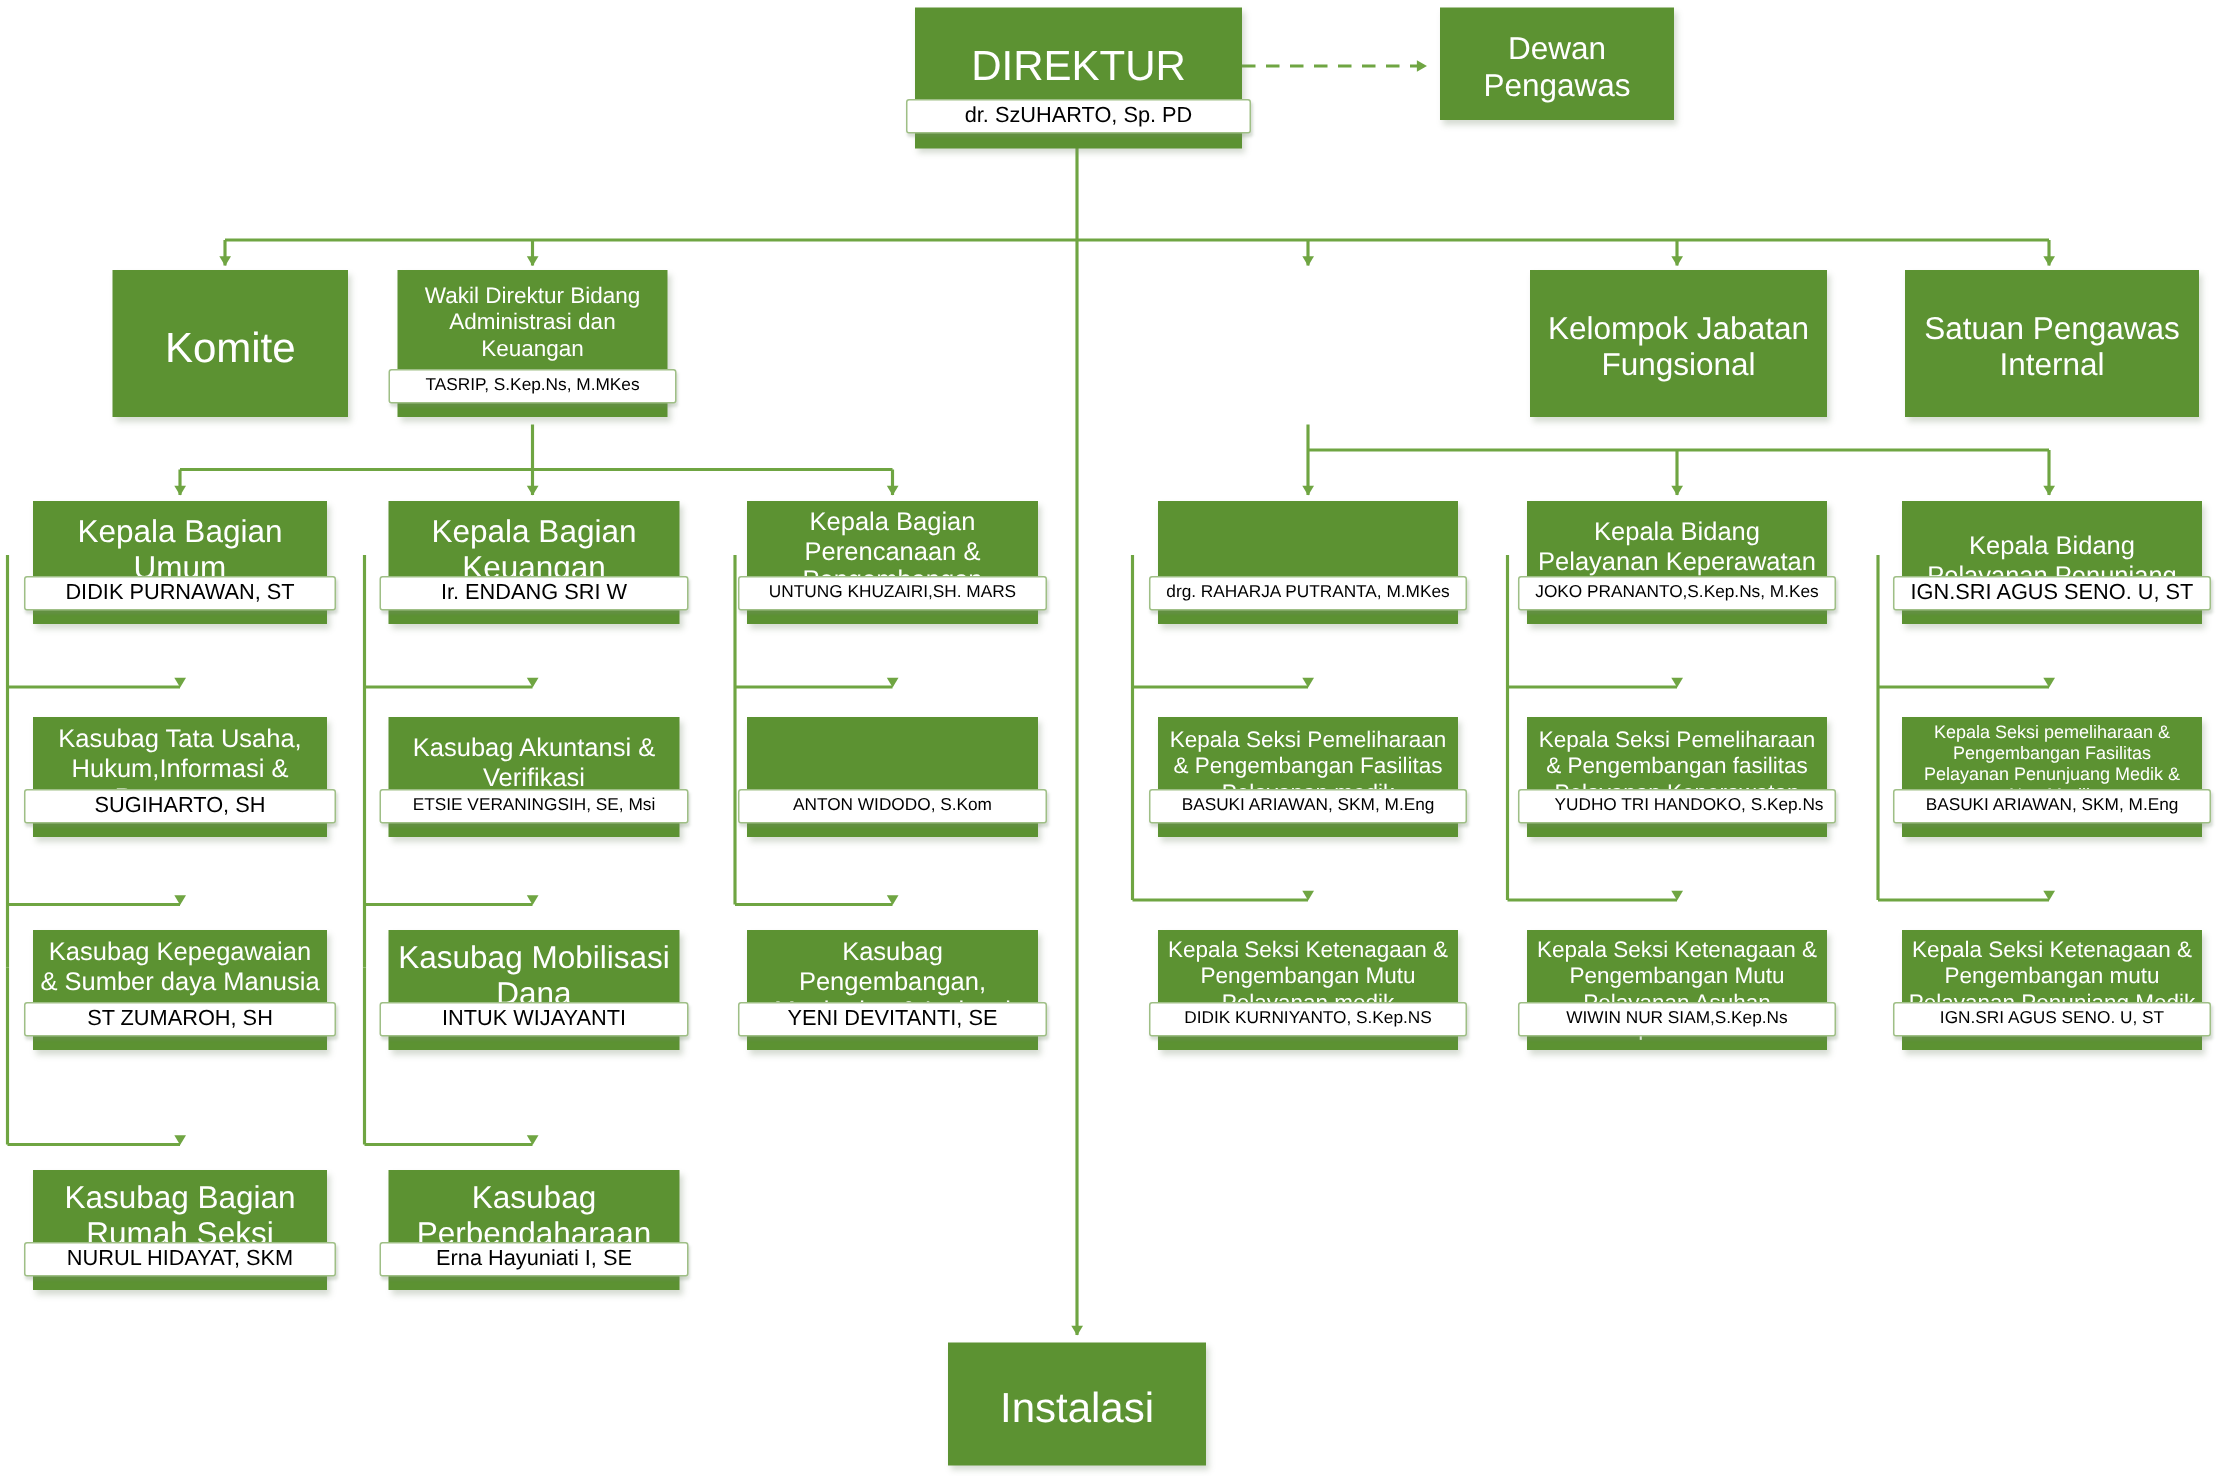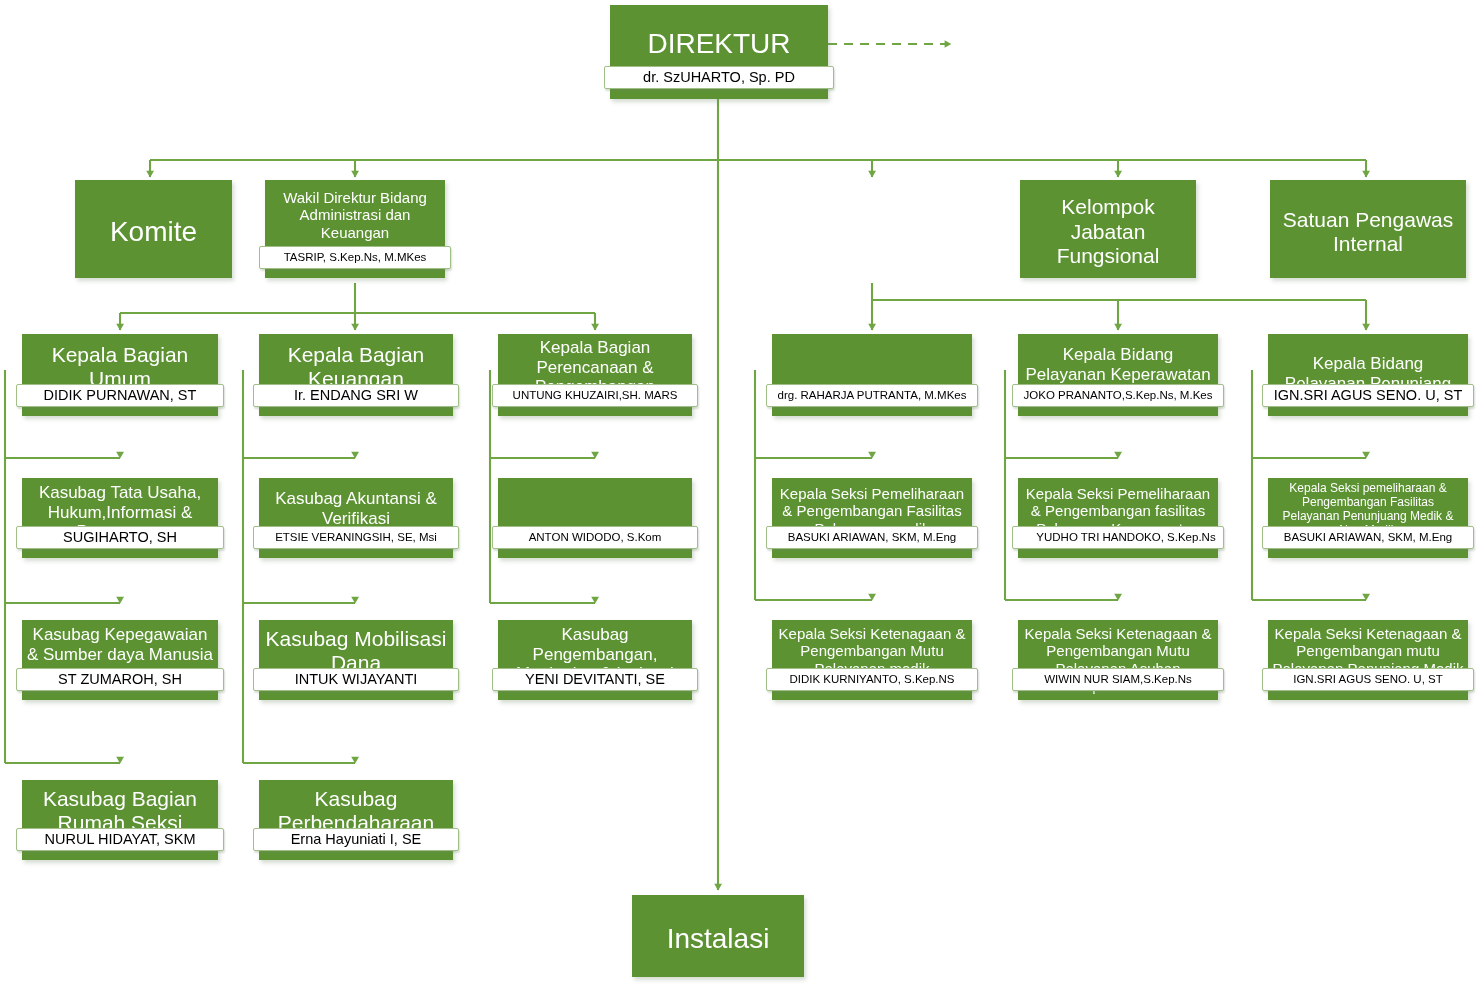--- a/index.html
+++ b/index.html
@@ -171,32 +171,35 @@
       <path d="M1252,600 L1366,600" marker-end="url(#ah)"></path>
 
     </g>
   </svg>
 
   <div class="node mid" style="left:610px; top:5px; width:218px; height:94px;">
     <span class="title t28">DIREKTUR</span>
     <div class="banner" style="bottom:10px;">dr. SzUHARTO, Sp. PD</div>
   </div>
 
+  <div class="node midfull" style="left:960px; top:5px; width:156px; height:75px;">
+    <span class="title t21">Dewan Pengawas</span>
+  </div>
 
   <div class="node midfull" style="left:75px; top:180px; width:157px; height:98px;">
     <span class="title t28">Komite</span>
   </div>
 
   <div class="node" style="left:265px; top:180px; width:180px; height:98px; padding-top:9px;">
     <span class="title t15">Wakil Direktur Bidang Administrasi dan Keuangan</span>
     <div class="banner small" style="bottom:9px;">TASRIP, S.Kep.Ns, M.MKes</div>
   </div>
 
 
-  <div class="node midfull" style="left:1020px; top:180px; width:176px; height:98px;">
+  <div class="node midfull" style="left:1020px; top:180px; width:198px; height:98px;">
     <span class="title t21">Kelompok Jabatan Fungsional</span>
   </div>
 
   <div class="node midfull" style="left:1270px; top:180px; width:196px; height:98px;">
     <span class="title t21">Satuan Pengawas Internal</span>
   </div>
 
   <div class="node mid" style="left:22px; top:334px; width:196px; height:82px;">
     <span class="title t21">Kepala Bagian Umum</span>
     <div class="banner" style="bottom:9px;">DIDIK PURNAWAN, ST</div>

